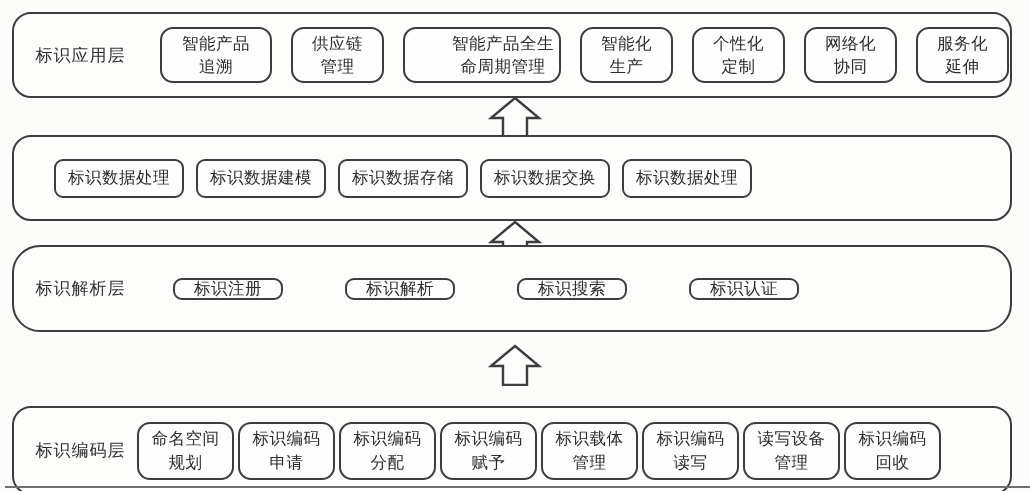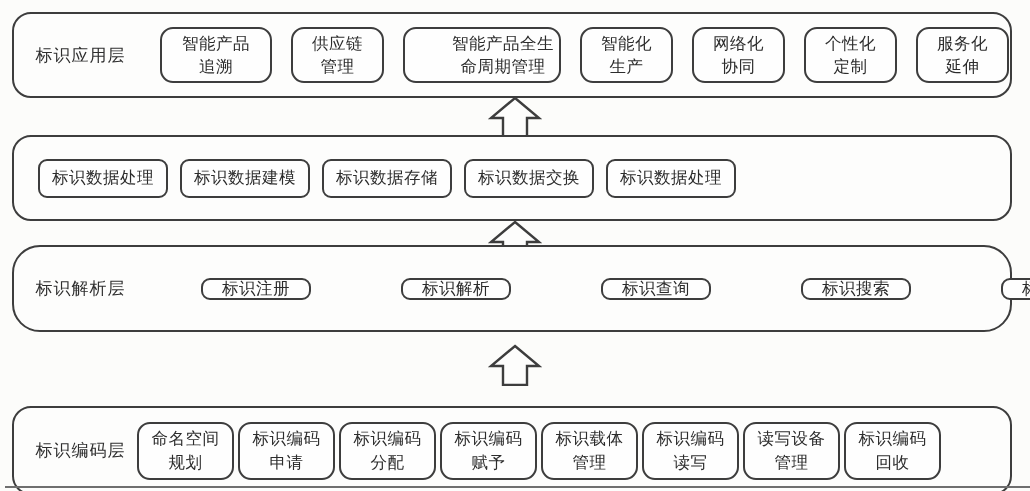--- a/index.html
+++ b/index.html
@@ -33,25 +33,25 @@
     font-size:16.5px;line-height:1.42;letter-spacing:0.5px;
     display:flex;align-items:center;justify-content:center;
     padding:2px 3px;
   }
   
   .l1 .nodes{gap:19px;margin-left:19px;}
   .l1 .node{min-height:56px;border-radius:13px;width:93px;}
   .l1 .node:nth-child(1){width:112px;}
   .l1 .node:nth-child(3){width:158px;padding-left:45px;}
   
-  .l2 .nodes{gap:12px;margin-left:10px;}
+  .l2 .nodes{gap:12px;margin-left:26px;}
   .l2 .node{height:39px;border-radius:9px;width:130px;}
   
   .l3 .nodes{gap:62px;margin-left:40px;}
-  .l3 .node{height:22px;border-radius:9px;width:110px;margin-left:28px;}
+  .l3 .node{height:22px;border-radius:9px;width:110px;}
   
   .l4 .nodes{gap:4px;margin-left:4px;}
   .l4 .node{min-height:58px;border-radius:13px;width:97px;}
   .arrow{position:absolute;left:488px;width:54px;height:42px;}
   .bottom-rule{
     position:absolute;left:5px;top:486px;width:1025px;height:2px;
     background:#6f6f6f;
   }
 </style>
 </head>
@@ -63,24 +63,24 @@
     <div class="layer-label">标识应用层</div>
     <div class="nodes">
       <div class="node">智能产品
 追溯</div>
       <div class="node">供应链
 管理</div>
       <div class="node">智能产品全生
 命周期管理</div>
       <div class="node">智能化
 生产</div>
+      <div class="node">个性化
+定制</div>
       <div class="node">网络化
 协同</div>
-      <div class="node">个性化
-定制</div>
       <div class="node">服务化
 延伸</div>
     </div>
   </section>
 
   <svg class="arrow" style="top:96px;" viewBox="0 0 54 42">
     <polygon points="27,2 51,22 39,22 39,41 15,41 15,22 3,22" fill="#fdfdfc" stroke="#3d3d3d" stroke-width="2.4" stroke-linejoin="miter"></polygon>
   </svg>
 
   <section class="layer l2" style="top:135px;height:86px;">
@@ -95,21 +95,20 @@
 
   <svg class="arrow" style="top:220px;" viewBox="0 0 54 42">
     <polygon points="27,2 51,22 39,22 39,41 15,41 15,22 3,22" fill="#fdfdfc" stroke="#3d3d3d" stroke-width="2.4" stroke-linejoin="miter"></polygon>
   </svg>
 
   <section class="layer l3" style="top:245px;height:87px;border-radius:28px;">
     <div class="layer-label">标识解析层</div>
     <div class="nodes">
       <div class="node">标识注册</div>
       <div class="node">标识解析</div>
-      <div class="node">标识查询</div>
       <div class="node">标识搜索</div>
       <div class="node">标识认证</div>
     </div>
   </section>
 
   <svg class="arrow" style="top:344px;" viewBox="0 0 54 42">
     <polygon points="27,2 51,22 39,22 39,41 15,41 15,22 3,22" fill="#fdfdfc" stroke="#3d3d3d" stroke-width="2.4" stroke-linejoin="miter"></polygon>
   </svg>
 
   <section class="layer l4" style="top:406px;height:89px;">

